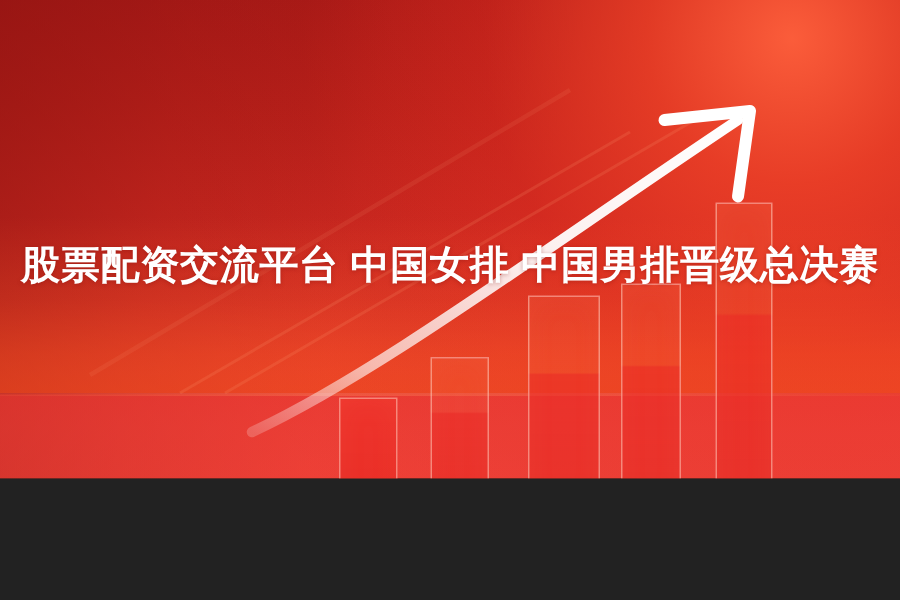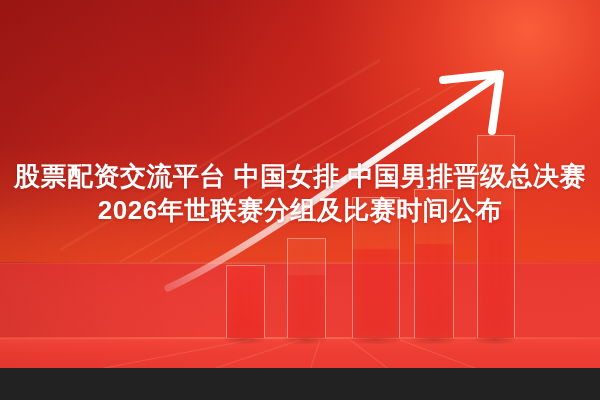--- a/index.html
+++ b/index.html
@@ -4,21 +4,21 @@
 <title>banner</title>
 <style>
   html, body {
     margin: 0;
     padding: 0;
     background: #222;
   }
   #stage {
     position: relative;
     width: 600px;
-    height: 368px;
+    height: 319px;
     overflow: hidden;
     font-family: "Liberation Sans", "DejaVu Sans", sans-serif;
     background: #c32a1e;
   }
 
   
   .bg-base {
     position: absolute;
     inset: 0;
     background:
@@ -224,16 +224,15 @@
         <stop offset="55%" stop-color="#ffffff" stop-opacity="0.92"></stop>
         <stop offset="100%" stop-color="#ffffff" stop-opacity="1"></stop>
       </linearGradient>
     </defs>
     <path d="M 168 288 C 250 250, 360 168, 492 80" stroke="url(#agrad)" stroke-width="7" fill="none" stroke-linecap="round"></path>
     <path d="M 443 80 L 500 74 L 492 131" stroke="#ffffff" stroke-width="8" fill="none" stroke-linecap="round" stroke-linejoin="round"></path>
   </svg>
 
   <div class="headline">
     <span class="l1">股票配资交流平台 中国女排 中国男排晋级总决赛</span>
-    <span class="l2">2026年世联赛分组及比赛时间公布</span>
   </div>
 
 </div>
 
 </body></html>

